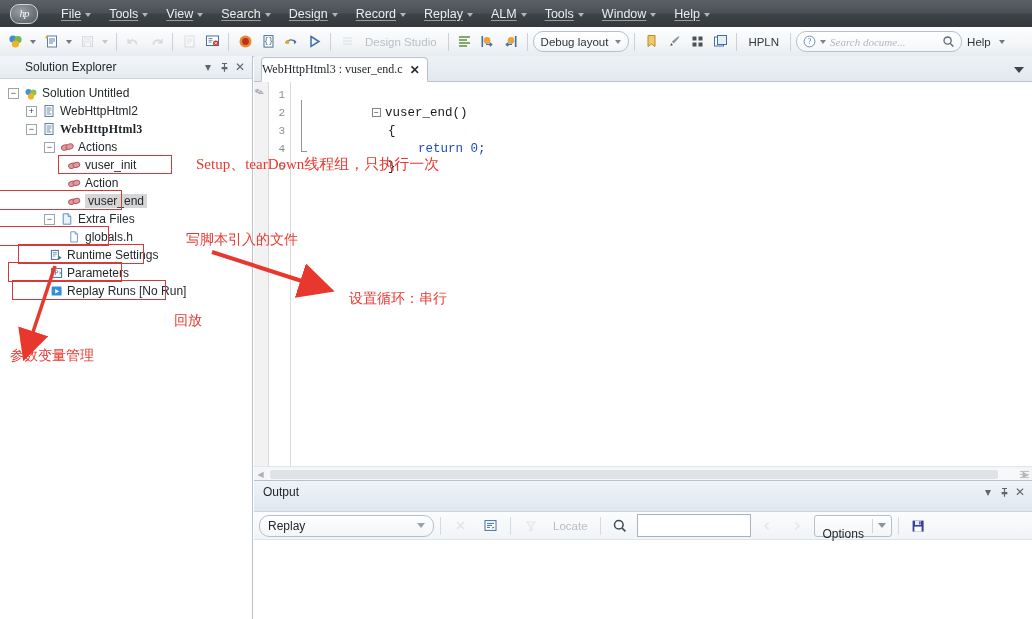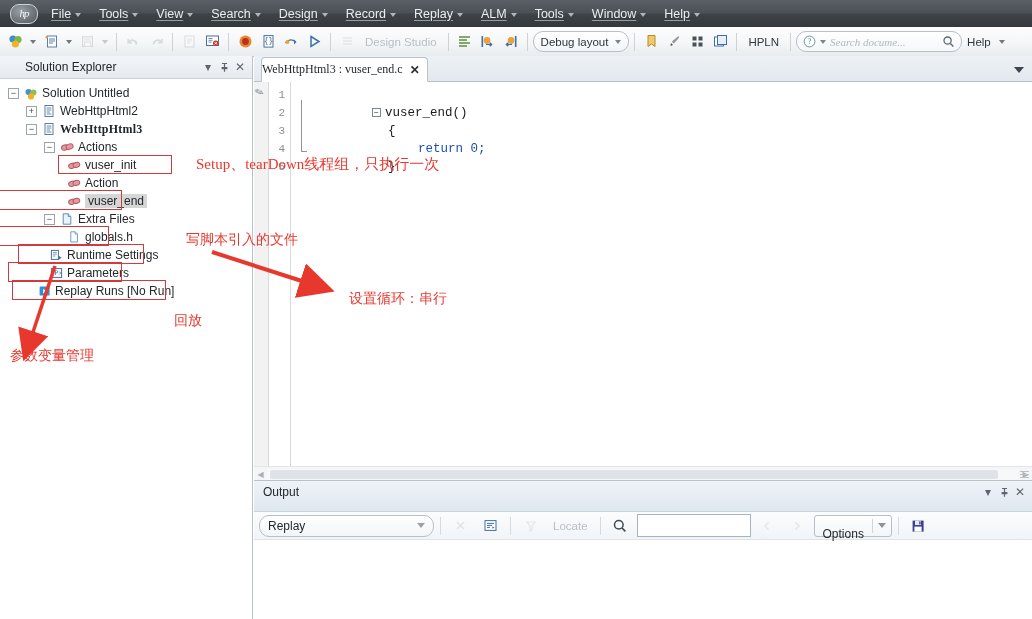--- a/index.html
+++ b/index.html
@@ -11,21 +11,21 @@
   }
   #app{position:relative;width:1032px;height:619px;background:#fff;}
 
   
   .menubar{
     position:absolute;left:0;top:0;width:1032px;height:27px;
     background:linear-gradient(180deg,#5a6066 0%,#4a5055 48%,#3e4347 52%,#33383c 100%);
     display:flex;align-items:center;border-bottom:1px solid #2a2e31;
   }
   .hp-logo{
-    width:26px;height:18px;margin:0 4px 0 10px;border-radius:9px/9px;
+    width:26px;height:18px;margin:0 14px 0 10px;border-radius:9px/9px;
     background:radial-gradient(ellipse at 38% 34%,#9aa1a7 0%,#6d7479 60%,#555b60 100%);
     border:1.5px solid #cfd4d8;display:flex;align-items:center;justify-content:center;
     font-family:"Liberation Serif",serif;font-style:italic;font-weight:normal;
     font-size:11px;color:#f2f4f6;line-height:1;letter-spacing:-1px;
   }
   .menu-item{
     display:flex;align-items:center;gap:4px;
     padding:4px 9px;color:#e9edf0;font-size:12.5px;white-space:nowrap;cursor:default;
   }
   .menu-item .mlabel{text-decoration:underline;text-underline-offset:2px;text-decoration-color:rgba(233,237,240,.55);}
@@ -527,21 +527,21 @@
         <span class="ticon">
           <svg width="15" height="14" viewBox="0 0 15 14">
               <rect x="2.4" y="2.6" width="10.2" height="8.8" fill="#fff" stroke="#4a6f94"></rect>
               <text x="7.5" y="9.2" font-size="6.4" fill="#3f6fa8" text-anchor="middle" font-family="monospace">&lt;P&gt;</text>
             </svg>
         </span>
         <span class="tlabel">Parameters</span>
         <span class="rbox" style="left:8px;top:-2px;width:114px;height:20px;"></span>
       </div>
 
-      <div class="trow" style="padding-left:32px;">
+      <div class="trow" style="padding-left:44px;">
         <span class="ticon">
           <svg width="15" height="14" viewBox="0 0 15 14">
               <rect x="2.6" y="2.6" width="10" height="9" rx="1.2" fill="#2f8fd8"></rect>
               <path d="M6.2 5l4 2.2-4 2.2z" fill="#fff"></path>
             </svg>
         </span>
         <span class="tlabel">Replay Runs [No Run]</span>
         <span class="rbox" style="left:12px;top:-2px;width:154px;height:20px;"></span>
       </div>
     </div>

